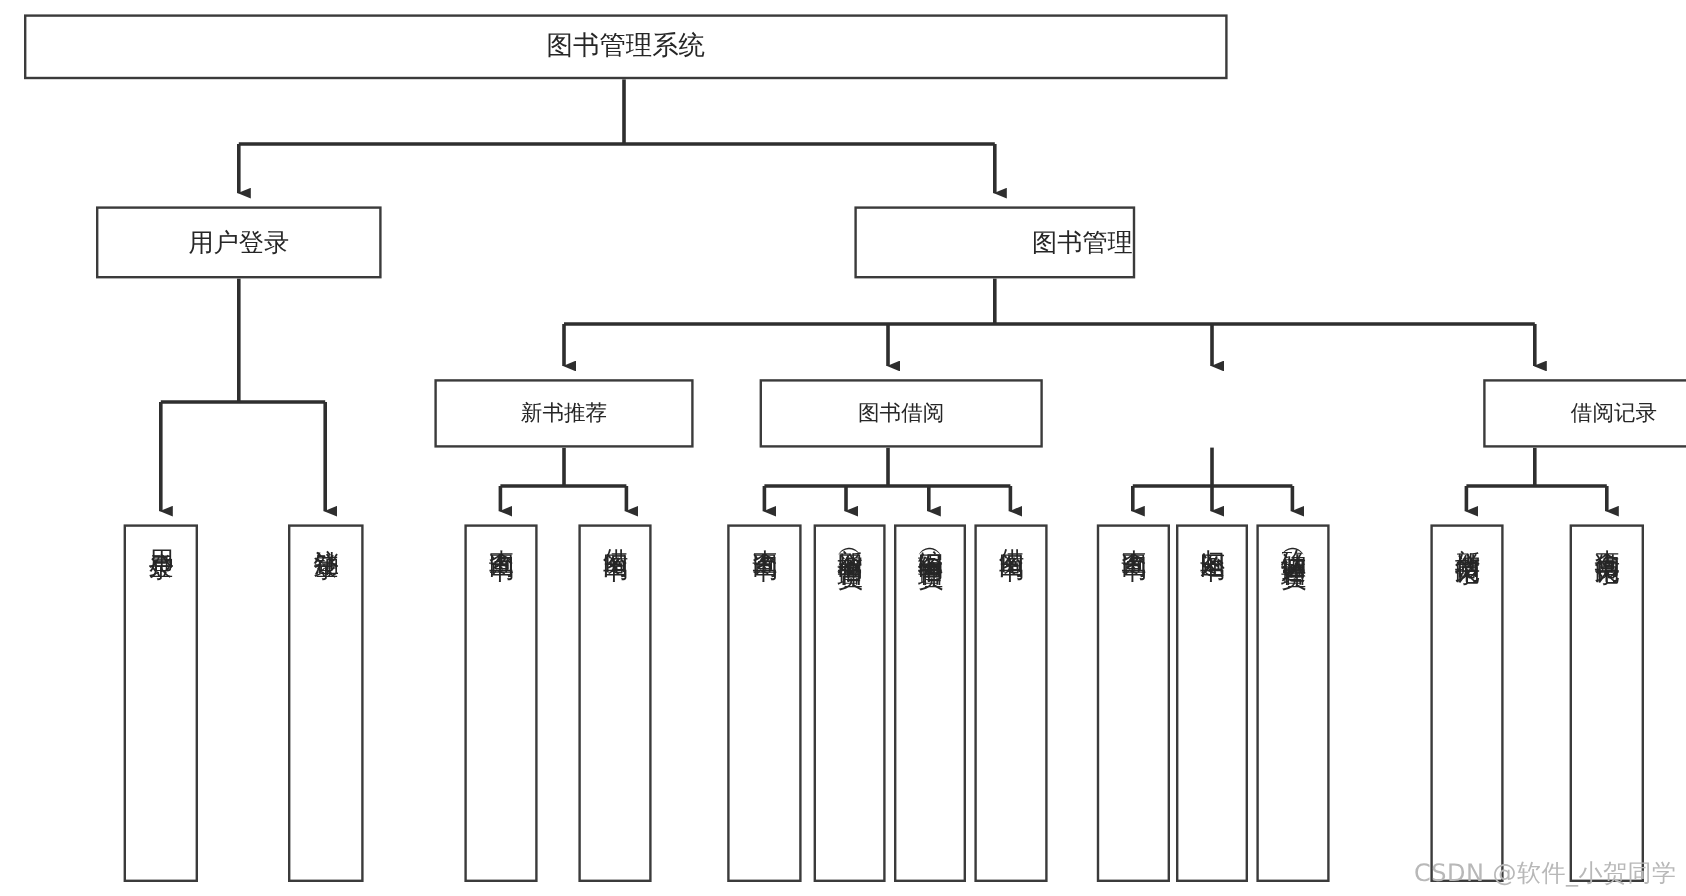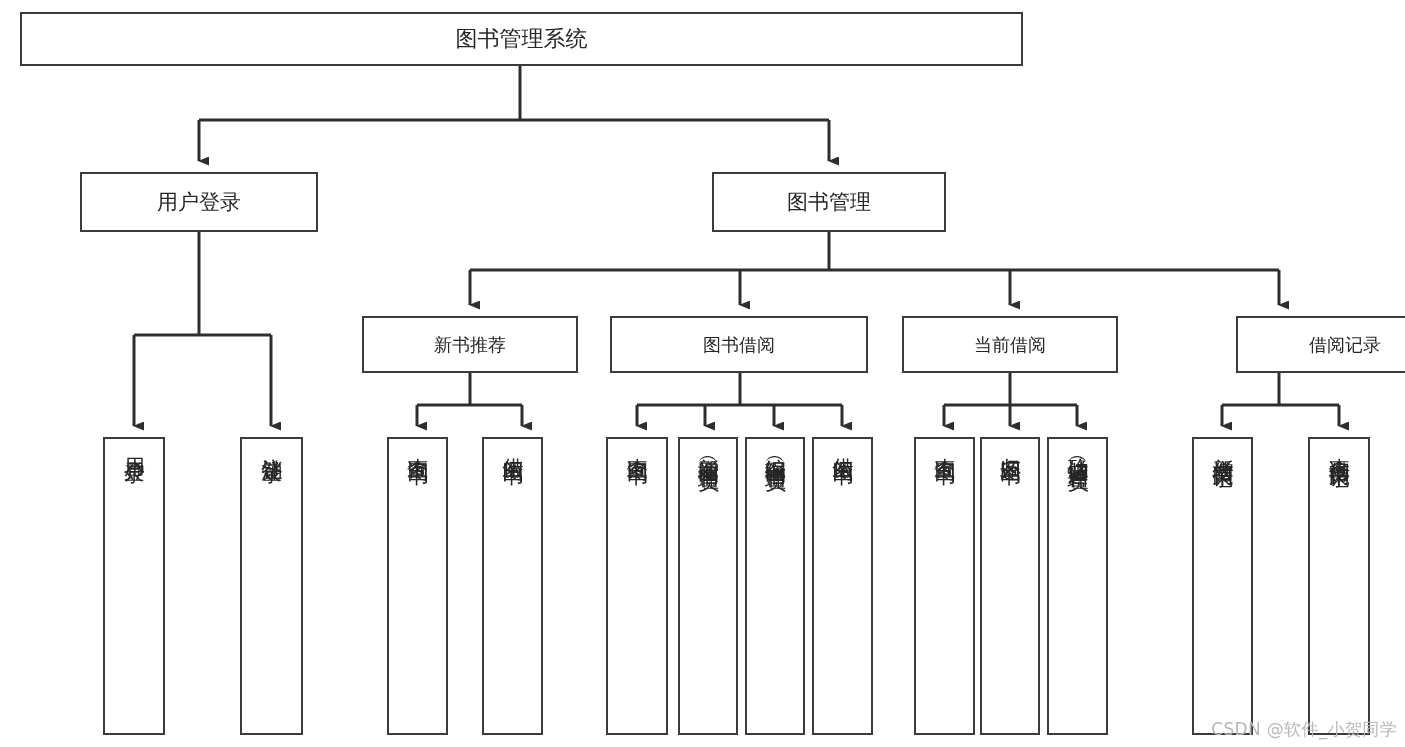--- a/index.html
+++ b/index.html
@@ -60,21 +60,21 @@
   }
   .node-root .node-label { font-size: 22px; }
   .node-l1 .node-label   { font-size: 21px; }
   .node-l2 .node-label   { font-size: 18px; }
   .node-leaf .node-label { font-size: 21px; }
 
   #watermark {
     position: absolute;
     right: 8px;
     bottom: 6px;
-    font-size: 17px;
+    font-size: 20px;
     color: #b8b8b8;
     letter-spacing: 0.02em;
     z-index: 5;
     user-select: none;
     pointer-events: none;
   }
 </style>
 </head>
 <body>
 
@@ -146,35 +146,32 @@
   </svg>
 
   <div class="node horiz node-root" style="left:20px; top:12px; width:1003px; height:54px;">
     <span class="node-label">图书管理系统</span>
   </div>
 
   <div class="node horiz node-l1" style="left:80px; top:172px; width:238px; height:60px;">
     <span class="node-label">用户登录</span>
   </div>
 
-  <div class="node horiz node-l1" style="left:712px; top:172px; width:234px; height:60px;">
+  <div class="node horiz node-l1" style="left:712px; top:172px; width:234px; height:60px;justify-content:flex-end;">
     <span class="node-label">图书管理</span>
   </div>
 
   <div class="node horiz node-l2" style="left:362px; top:316px; width:216px; height:57px;">
     <span class="node-label">新书推荐</span>
   </div>
 
-  <div class="node horiz node-l2" style="left:610px; top:316px; width:258px; height:57px;">
+  <div class="node horiz node-l2" style="left:633px; top:316px; width:236px; height:57px;">
     <span class="node-label">图书借阅</span>
   </div>
 
-  <div class="node horiz node-l2" style="left:902px; top:316px; width:216px; height:57px;">
-    <span class="node-label">当前借阅</span>
-  </div>
 
   <div class="node horiz node-l2" style="left:1236px; top:316px; width:218px; height:57px;">
     <span class="node-label">借阅记录</span>
   </div>
 
   <div class="node vert node-leaf" style="left:103px; top:437px; width:62px; height:298px;">
     <span class="node-label">用户登录</span>
   </div>
 
   <div class="node vert node-leaf" style="left:240px; top:437px; width:63px; height:298px;">

